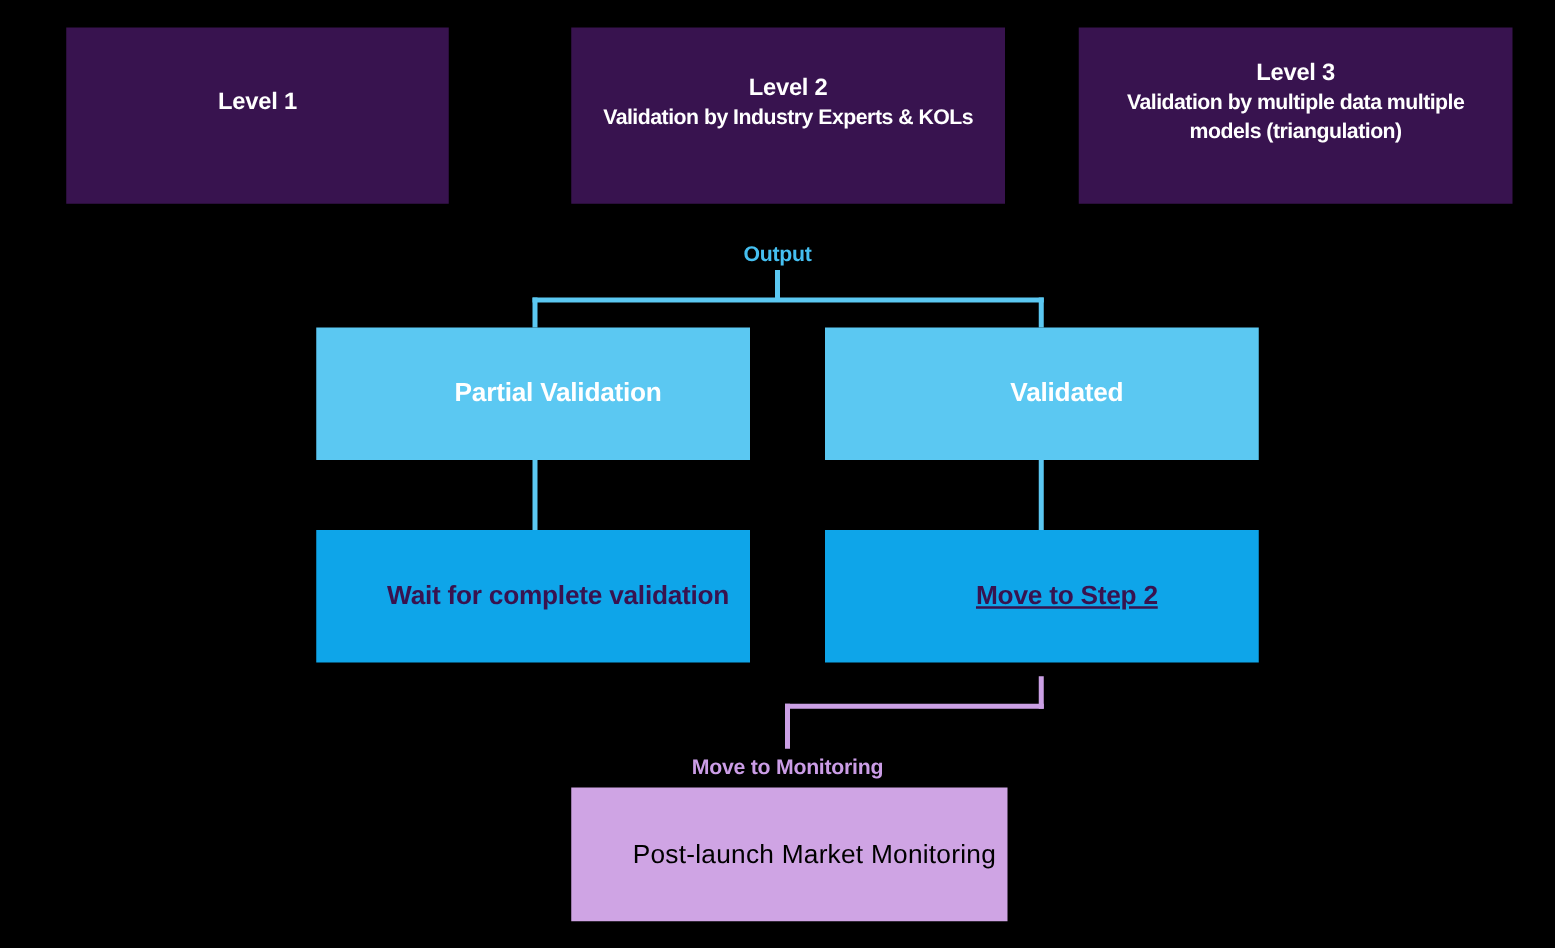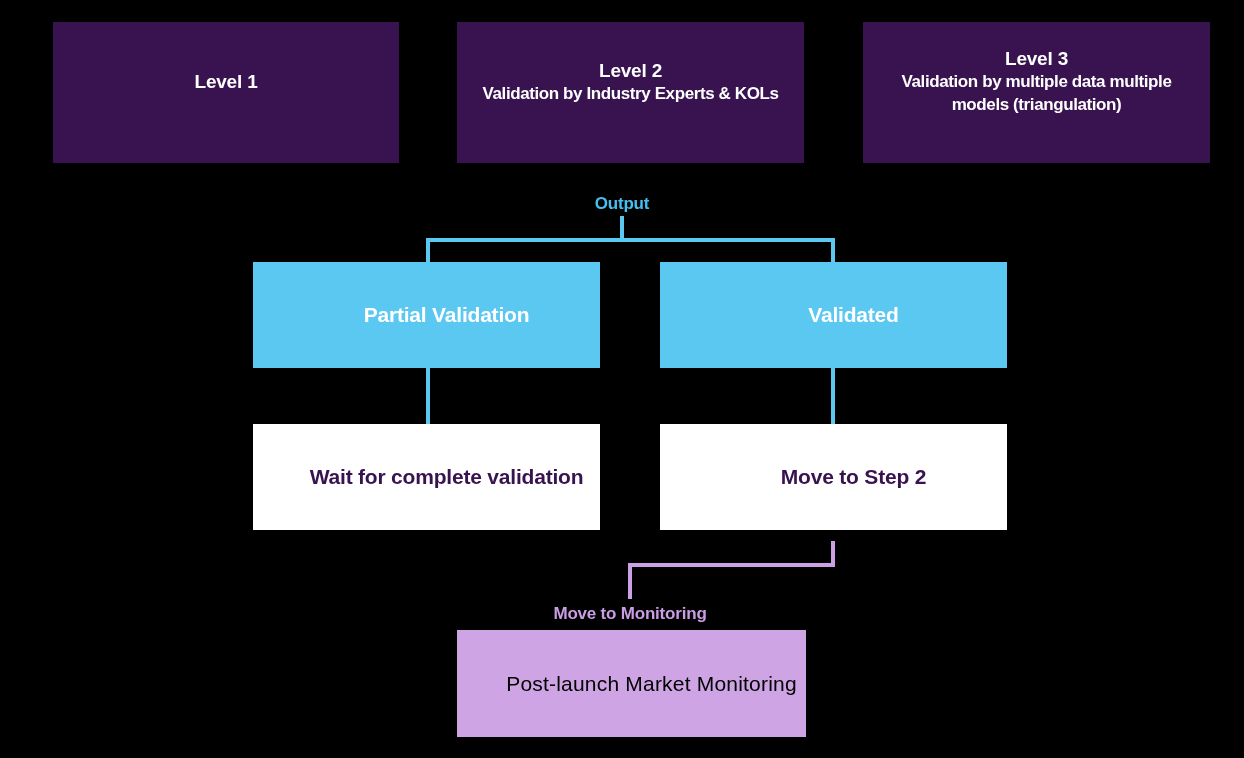--- a/index.html
+++ b/index.html
@@ -44,21 +44,21 @@
   }
   
   .outcome-box {
     background: #5BC8F2;
     color: #FFFFFF;
     width: 347px; height: 106px; top: 262px;
     font-size: 21px; font-weight: 700; letter-spacing: -0.2px;
   }
   
   .step-box {
-    background: #ffffff;
+    background: #0ea5e9;
     color: #38134F;
     width: 347px; height: 106px; top: 424px;
     font-size: 21px; font-weight: 700; letter-spacing: -0.2px;
   }
   
   .final-box {
     background: #CFA4E4;
     color: #000000;
     left: 457px; top: 630px; width: 349px; height: 107px;
     font-size: 21px; font-weight: 400; letter-spacing: 0.2px;
@@ -74,21 +74,21 @@
   .label-publish { color: #CB9DE6; left: 520px; top: 604px; width: 220px; }
   .line { position: absolute; }
   .line-blue { background: #5BC8F2; }
   .line-purple { background: #CBA0E5; }
 </style>
 </head>
 <body>
 
 <div id="canvas">
 
-  <div class="box level-box" style="left:53px; width:346px;">
+  <div class="box level-box" style="left:53px; width:306px;">
     <div class="level-title">Level 1</div>
   </div>
 
   <div class="box level-box" style="left:457px;">
     <div class="level-title">Level 2</div>
     <div class="level-subtitle">Validation by Industry Experts &amp; KOLs</div>
   </div>
 
   <div class="box level-box" style="left:863px;">
     <div class="level-title">Level 3</div>
@@ -108,21 +108,21 @@
   <div class="box outcome-box" style="left:660px;">
     <div>Validated</div>
   </div>
 
   <div class="line line-blue" style="left:426px; top:368px; width:4px; height:56px;"></div>
   <div class="line line-blue" style="left:831px; top:368px; width:4px; height:56px;"></div>
 
   <div class="box step-box" style="left:253px;">
     <div>Wait for complete validation</div>
   </div>
-  <div class="box step-box" style="left:660px;">
+  <div class="box step-box" style="left:660px;text-decoration:underline;">
     <div>Move to Step 2</div>
   </div>
 
   <div class="line line-purple" style="left:831px; top:541px; width:4px; height:26px;"></div>
   <div class="line line-purple" style="left:628px; top:563px; width:207px; height:4px;"></div>
   <div class="line line-purple" style="left:628px; top:563px; width:4px; height:36px;"></div>
 
   <div class="label label-publish">Move to Monitoring</div>
 
   <div class="box final-box">

